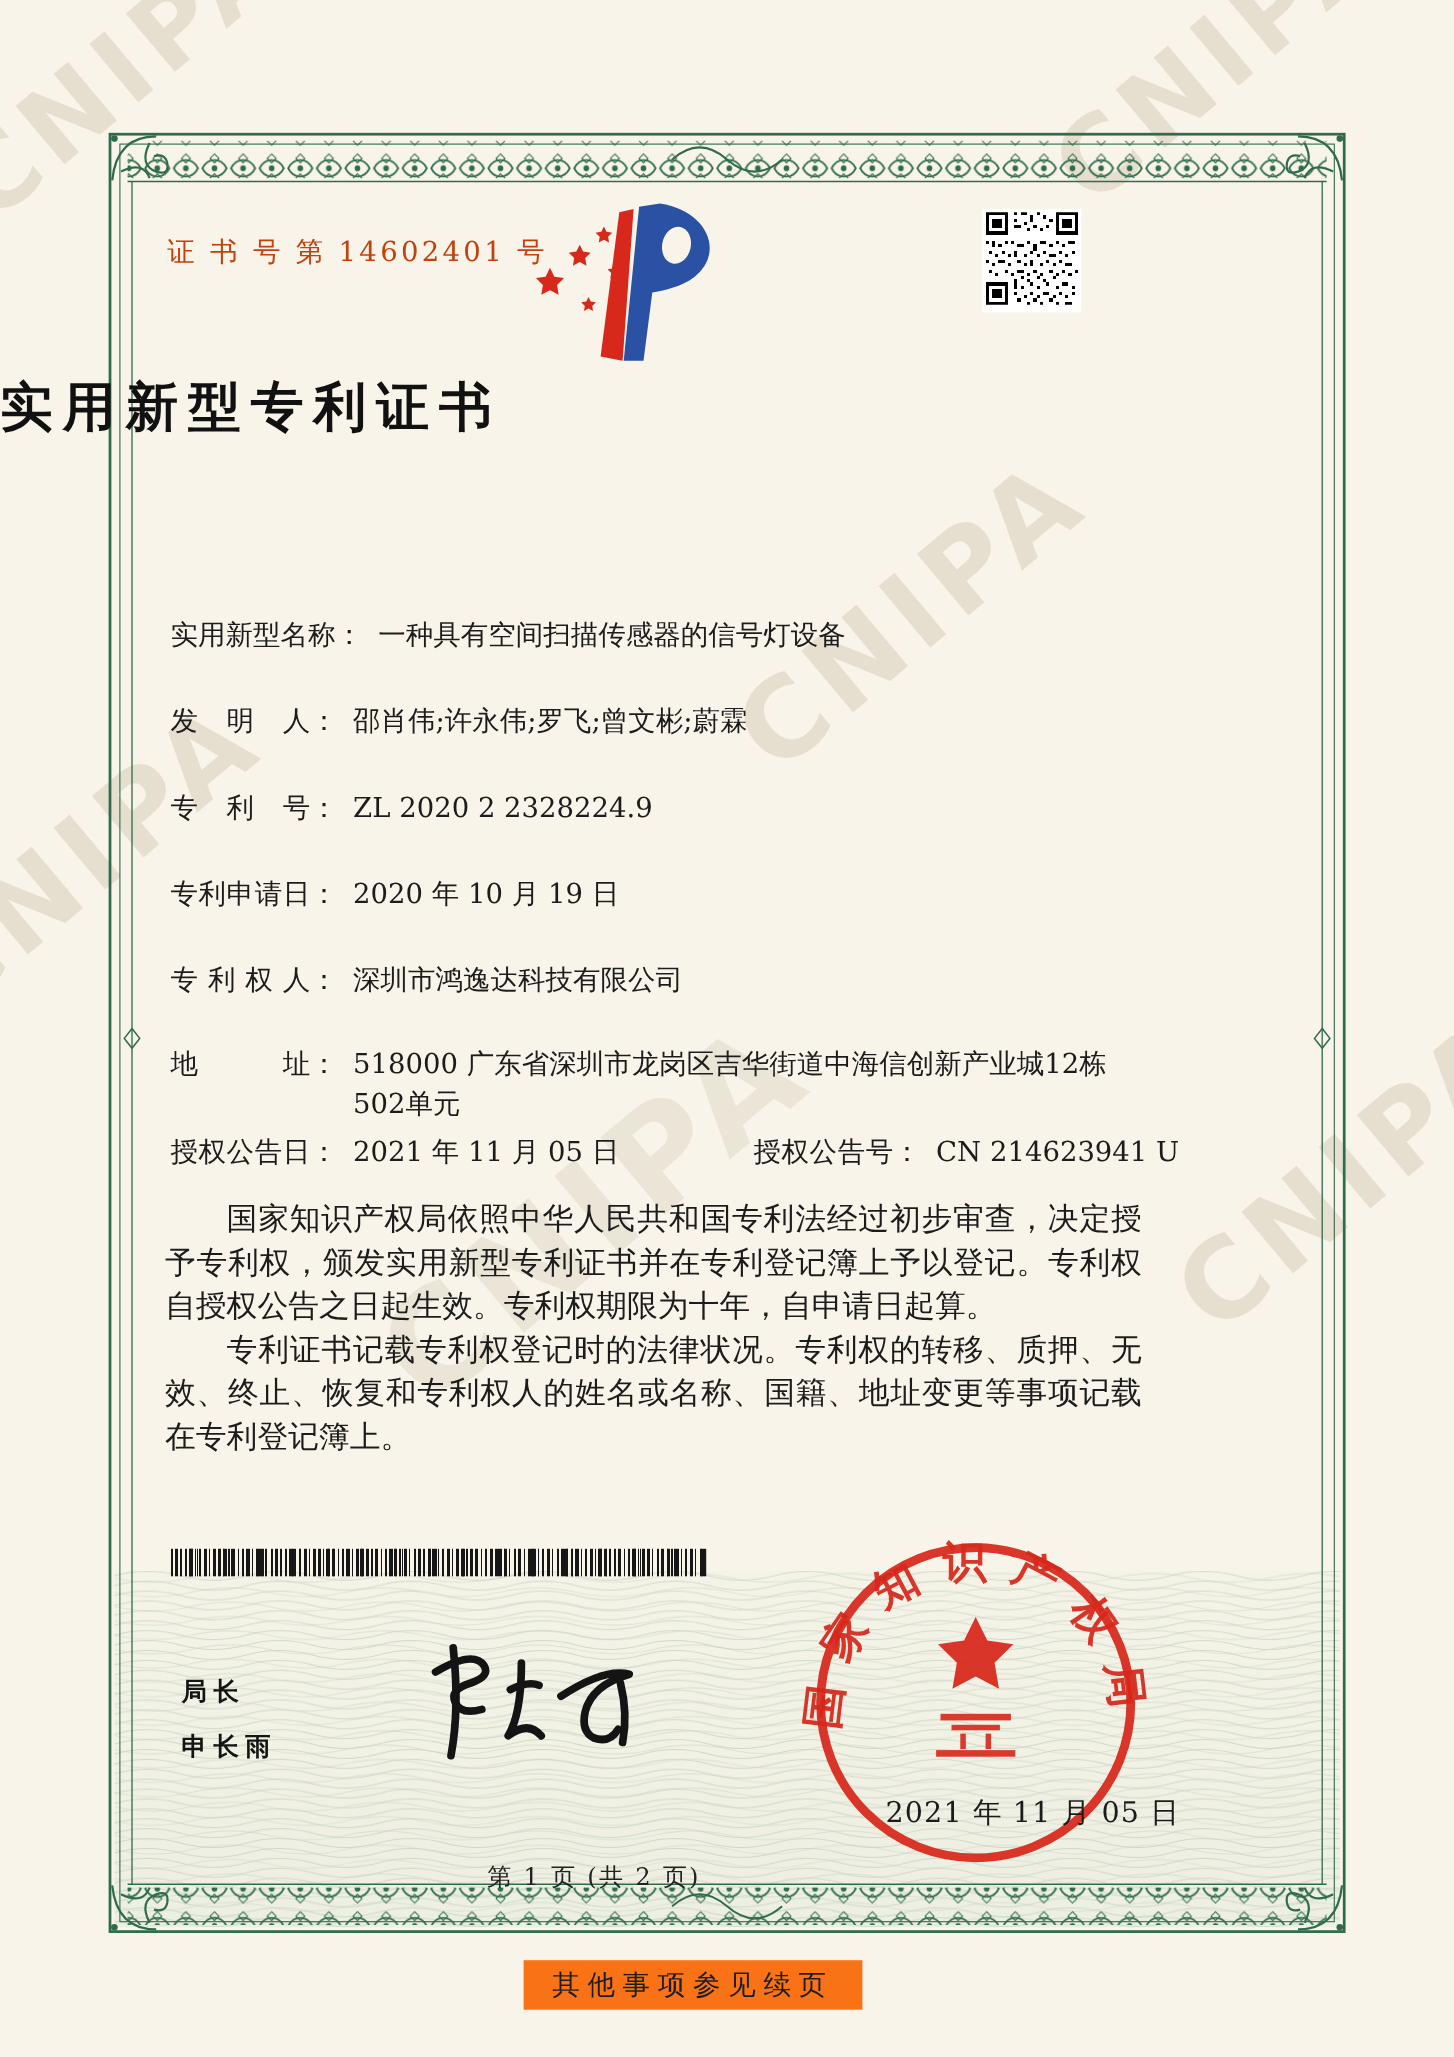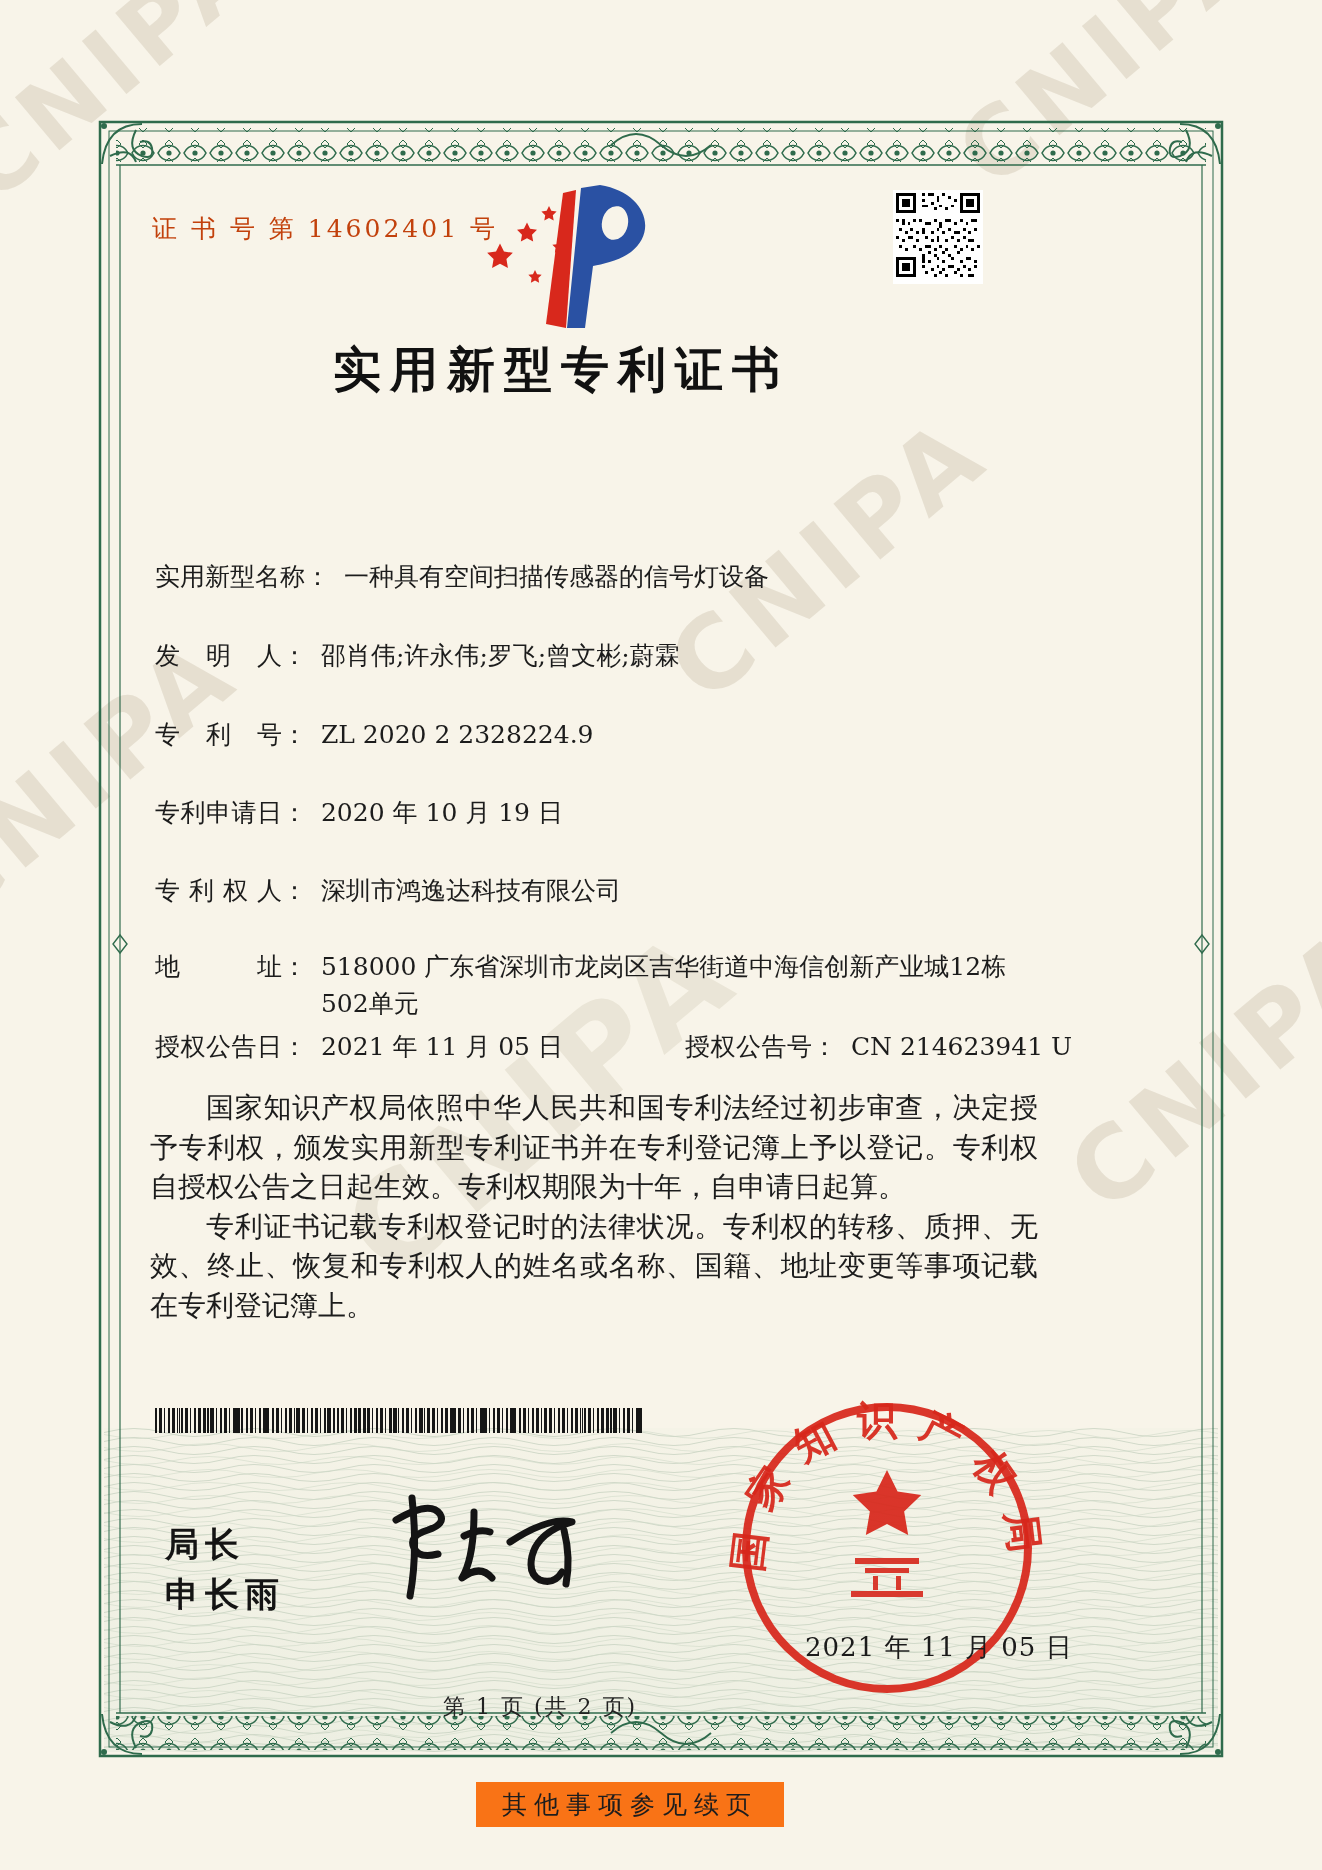--- a/index.html
+++ b/index.html
@@ -11,41 +11,41 @@
   .abs{position:absolute;}
   
   .wm{
     position:absolute;font-family:"DejaVu Sans","Liberation Sans",sans-serif;
     font-weight:bold;color:rgba(188,176,152,0.30);letter-spacing:8px;
     transform:rotate(-40deg);transform-origin:center;user-select:none;white-space:nowrap;
   }
   
   .certno{left:152px;top:212px;font-size:25px;letter-spacing:3px;color:#c2410c;}
   
-  .title{left:0;top:338px;width:1122px;text-align:center;font-size:48px;
+  .title{left:0;top:338px;width:1122px;font-size:48px;
          font-weight:bold;letter-spacing:9px;color:#111;}
   
   .field{position:absolute;left:155px;font-size:25px;line-height:37px;white-space:nowrap;}
   .flabel-inner{display:inline-block;min-width:127px;text-align:justify;text-align-last:justify;}
   .fvalue{margin-left:6px;}
   .fvalue.wrap{display:inline-block;white-space:normal;width:712px;vertical-align:top;}
   .field .colon{margin-left:0px;}
   
   .legal{position:absolute;left:150px;width:888px;font-size:28px;line-height:39.5px;
          text-align:justify;}
   .legal p{margin:0;text-indent:2em;}
   
   .barcode{left:155px;top:1408px;width:487px;height:25px;
     background-image:
       repeating-linear-gradient(90deg,#161616 0 2px,transparent 2px 4px,#161616 4px 7px,transparent 7px 9px,#161616 9px 10px,transparent 10px 13px),
       repeating-linear-gradient(90deg,transparent 0 17px,#161616 17px 20px,transparent 20px 24px,#161616 24px 25px,transparent 25px 31px);
   }
   
   .signer{position:absolute;left:165px;font-family:"DejaVu Sans","Liberation Sans",sans-serif;
-          font-weight:600;font-size:34px;letter-spacing:6px;color:#141414;}
+          font-weight:600;font-size:23px;letter-spacing:6px;color:#141414;}
   
   .sealdate{left:805px;top:1630px;width:220px;text-align:center;font-size:26px;
             letter-spacing:1px;color:#1b1b1b;white-space:nowrap;}
   
   .pageinfo{left:0;top:1692px;width:1080px;text-align:center;font-size:22px;
             letter-spacing:2px;color:#222;}
   .footnote{left:0;top:1788px;width:1260px;text-align:center;font-size:25px;
             letter-spacing:7px;color:#1d1d1d;}
   .footnote span{background:#f97316;padding:8px 26px;}
   

